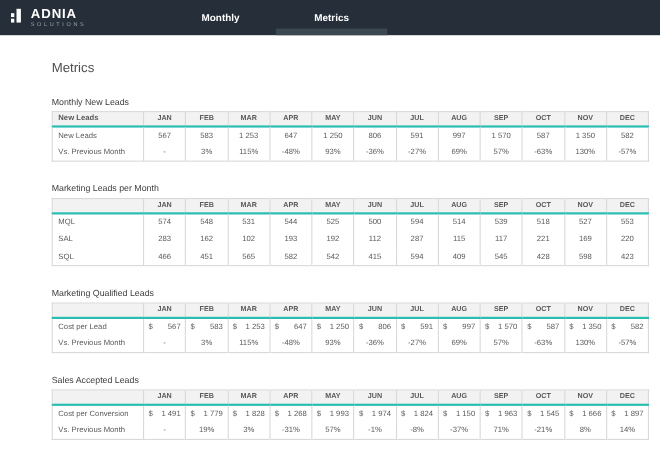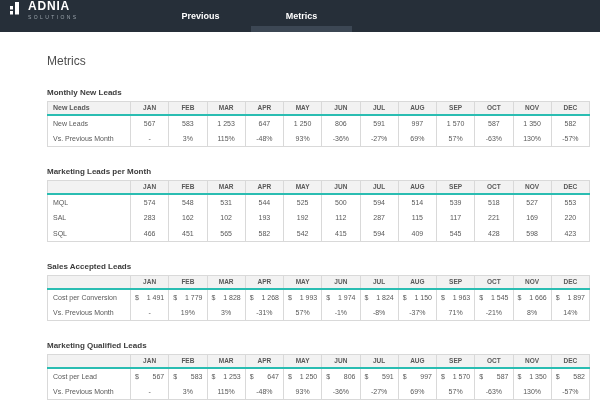--- a/index.html
+++ b/index.html
@@ -13,21 +13,21 @@
   
   .navbar {
     height: 32px;
     background: var(--navbar-bg, #262f39);
     display: flex;
     align-items: stretch;
   }
   .brand {
     width: 150px;
     display: flex;
-    align-items: flex-start;
+    align-items: center;
     gap: 5px;
     padding-left: 9px;
   }
   .brand-icon { display: block; }
   .brand-text { display: flex; flex-direction: column; }
   .brand-name {
     color: #ffffff;
     font-weight: bold;
     font-size: 12px;
     line-height: 12px;
@@ -64,21 +64,21 @@
   main { padding-left: 47px; }
   .page-title {
     margin-top: 22px;
     font-size: 12px;
     font-weight: normal;
     color: #4d4d4d;
   }
   .section { margin-top: 20px; }
   .section-title {
     font-size: 8px;
-    font-weight: bold;
+    font-weight: normal;
     color: #3c3c3c;
     margin-bottom: 4px;
   }
   table {
     width: 543px;
     border-collapse: collapse;
     table-layout: fixed;
     border: 1px solid var(--table-border, #d9d9d9);
   }
   col.label-col { width: 83px; }
@@ -130,21 +130,21 @@
         <rect x="6" y="2" width="4" height="12.5" fill="#ffffff"></rect>
       </svg>
     </span>
     <span class="brand-text">
       <span class="brand-name">ADNIA</span>
       <span class="brand-tagline">SOLUTIONS</span>
     </span>
   </div>
   <nav class="tabs">
     <div class="tab">
-      <span>Previous</span>
+      <span>Monthly</span>
 
     </div>
     <div class="tab active">
       <span>Metrics</span>
       <span class="indicator"></span>
     </div>
   </nav>
 </header>
 
 <main>
@@ -275,21 +275,21 @@
             <td>545</td>
             <td>428</td>
             <td>598</td>
             <td>423</td>
           </tr>
         </tbody>
     </table>
   </section>
 
   <section class="section">
-    <h2 class="section-title">Sales Accepted Leads</h2>
+    <h2 class="section-title">Marketing Qualified Leads</h2>
     <table>
       <colgroup>
           <col class="label-col">
         </colgroup>
       <thead>
           <tr>
             <th class="corner"></th>
             <th>JAN</th>
             <th>FEB</th>
             <th>MAR</th>
@@ -299,20 +299,138 @@
             <th>JUL</th>
             <th>AUG</th>
             <th>SEP</th>
             <th>OCT</th>
             <th>NOV</th>
             <th>DEC</th>
           </tr>
         </thead>
       <tbody>
           <tr>
+            <td class="rowlabel">Cost per Lead</td>
+            <td>
+              <span class="cur">
+                <span>$</span>
+                <span>567</span>
+              </span>
+            </td>
+            <td>
+              <span class="cur">
+                <span>$</span>
+                <span>583</span>
+              </span>
+            </td>
+            <td>
+              <span class="cur">
+                <span>$</span>
+                <span>1 253</span>
+              </span>
+            </td>
+            <td>
+              <span class="cur">
+                <span>$</span>
+                <span>647</span>
+              </span>
+            </td>
+            <td>
+              <span class="cur">
+                <span>$</span>
+                <span>1 250</span>
+              </span>
+            </td>
+            <td>
+              <span class="cur">
+                <span>$</span>
+                <span>806</span>
+              </span>
+            </td>
+            <td>
+              <span class="cur">
+                <span>$</span>
+                <span>591</span>
+              </span>
+            </td>
+            <td>
+              <span class="cur">
+                <span>$</span>
+                <span>997</span>
+              </span>
+            </td>
+            <td>
+              <span class="cur">
+                <span>$</span>
+                <span>1 570</span>
+              </span>
+            </td>
+            <td>
+              <span class="cur">
+                <span>$</span>
+                <span>587</span>
+              </span>
+            </td>
+            <td>
+              <span class="cur">
+                <span>$</span>
+                <span>1 350</span>
+              </span>
+            </td>
+            <td>
+              <span class="cur">
+                <span>$</span>
+                <span>582</span>
+              </span>
+            </td>
+          </tr>
+          <tr>
+            <td class="rowlabel">Vs. Previous Month</td>
+            <td>-</td>
+            <td>3%</td>
+            <td>115%</td>
+            <td>-48%</td>
+            <td>93%</td>
+            <td>-36%</td>
+            <td>-27%</td>
+            <td>69%</td>
+            <td>57%</td>
+            <td>-63%</td>
+            <td>130%</td>
+            <td>-57%</td>
+          </tr>
+        </tbody>
+    </table>
+  </section>
+
+  <section class="section">
+    <h2 class="section-title">Sales Accepted Leads</h2>
+    <table>
+      <colgroup>
+          <col class="label-col">
+        </colgroup>
+      <thead>
+          <tr>
+            <th class="corner"></th>
+            <th>JAN</th>
+            <th>FEB</th>
+            <th>MAR</th>
+            <th>APR</th>
+            <th>MAY</th>
+            <th>JUN</th>
+            <th>JUL</th>
+            <th>AUG</th>
+            <th>SEP</th>
+            <th>OCT</th>
+            <th>NOV</th>
+            <th>DEC</th>
+          </tr>
+        </thead>
+      <tbody>
+          <tr>
             <td class="rowlabel">Cost per Conversion</td>
             <td>
               <span class="cur">
                 <span>$</span>
                 <span>1 491</span>
               </span>
             </td>
             <td>
               <span class="cur">
                 <span>$</span>
@@ -391,131 +509,13 @@
             <td>-8%</td>
             <td>-37%</td>
             <td>71%</td>
             <td>-21%</td>
             <td>8%</td>
             <td>14%</td>
           </tr>
         </tbody>
     </table>
   </section>
-
-  <section class="section">
-    <h2 class="section-title">Marketing Qualified Leads</h2>
-    <table>
-      <colgroup>
-          <col class="label-col">
-        </colgroup>
-      <thead>
-          <tr>
-            <th class="corner"></th>
-            <th>JAN</th>
-            <th>FEB</th>
-            <th>MAR</th>
-            <th>APR</th>
-            <th>MAY</th>
-            <th>JUN</th>
-            <th>JUL</th>
-            <th>AUG</th>
-            <th>SEP</th>
-            <th>OCT</th>
-            <th>NOV</th>
-            <th>DEC</th>
-          </tr>
-        </thead>
-      <tbody>
-          <tr>
-            <td class="rowlabel">Cost per Lead</td>
-            <td>
-              <span class="cur">
-                <span>$</span>
-                <span>567</span>
-              </span>
-            </td>
-            <td>
-              <span class="cur">
-                <span>$</span>
-                <span>583</span>
-              </span>
-            </td>
-            <td>
-              <span class="cur">
-                <span>$</span>
-                <span>1 253</span>
-              </span>
-            </td>
-            <td>
-              <span class="cur">
-                <span>$</span>
-                <span>647</span>
-              </span>
-            </td>
-            <td>
-              <span class="cur">
-                <span>$</span>
-                <span>1 250</span>
-              </span>
-            </td>
-            <td>
-              <span class="cur">
-                <span>$</span>
-                <span>806</span>
-              </span>
-            </td>
-            <td>
-              <span class="cur">
-                <span>$</span>
-                <span>591</span>
-              </span>
-            </td>
-            <td>
-              <span class="cur">
-                <span>$</span>
-                <span>997</span>
-              </span>
-            </td>
-            <td>
-              <span class="cur">
-                <span>$</span>
-                <span>1 570</span>
-              </span>
-            </td>
-            <td>
-              <span class="cur">
-                <span>$</span>
-                <span>587</span>
-              </span>
-            </td>
-            <td>
-              <span class="cur">
-                <span>$</span>
-                <span>1 350</span>
-              </span>
-            </td>
-            <td>
-              <span class="cur">
-                <span>$</span>
-                <span>582</span>
-              </span>
-            </td>
-          </tr>
-          <tr>
-            <td class="rowlabel">Vs. Previous Month</td>
-            <td>-</td>
-            <td>3%</td>
-            <td>115%</td>
-            <td>-48%</td>
-            <td>93%</td>
-            <td>-36%</td>
-            <td>-27%</td>
-            <td>69%</td>
-            <td>57%</td>
-            <td>-63%</td>
-            <td>130%</td>
-            <td>-57%</td>
-          </tr>
-        </tbody>
-    </table>
-  </section>
 </main>
 
 </body></html>

